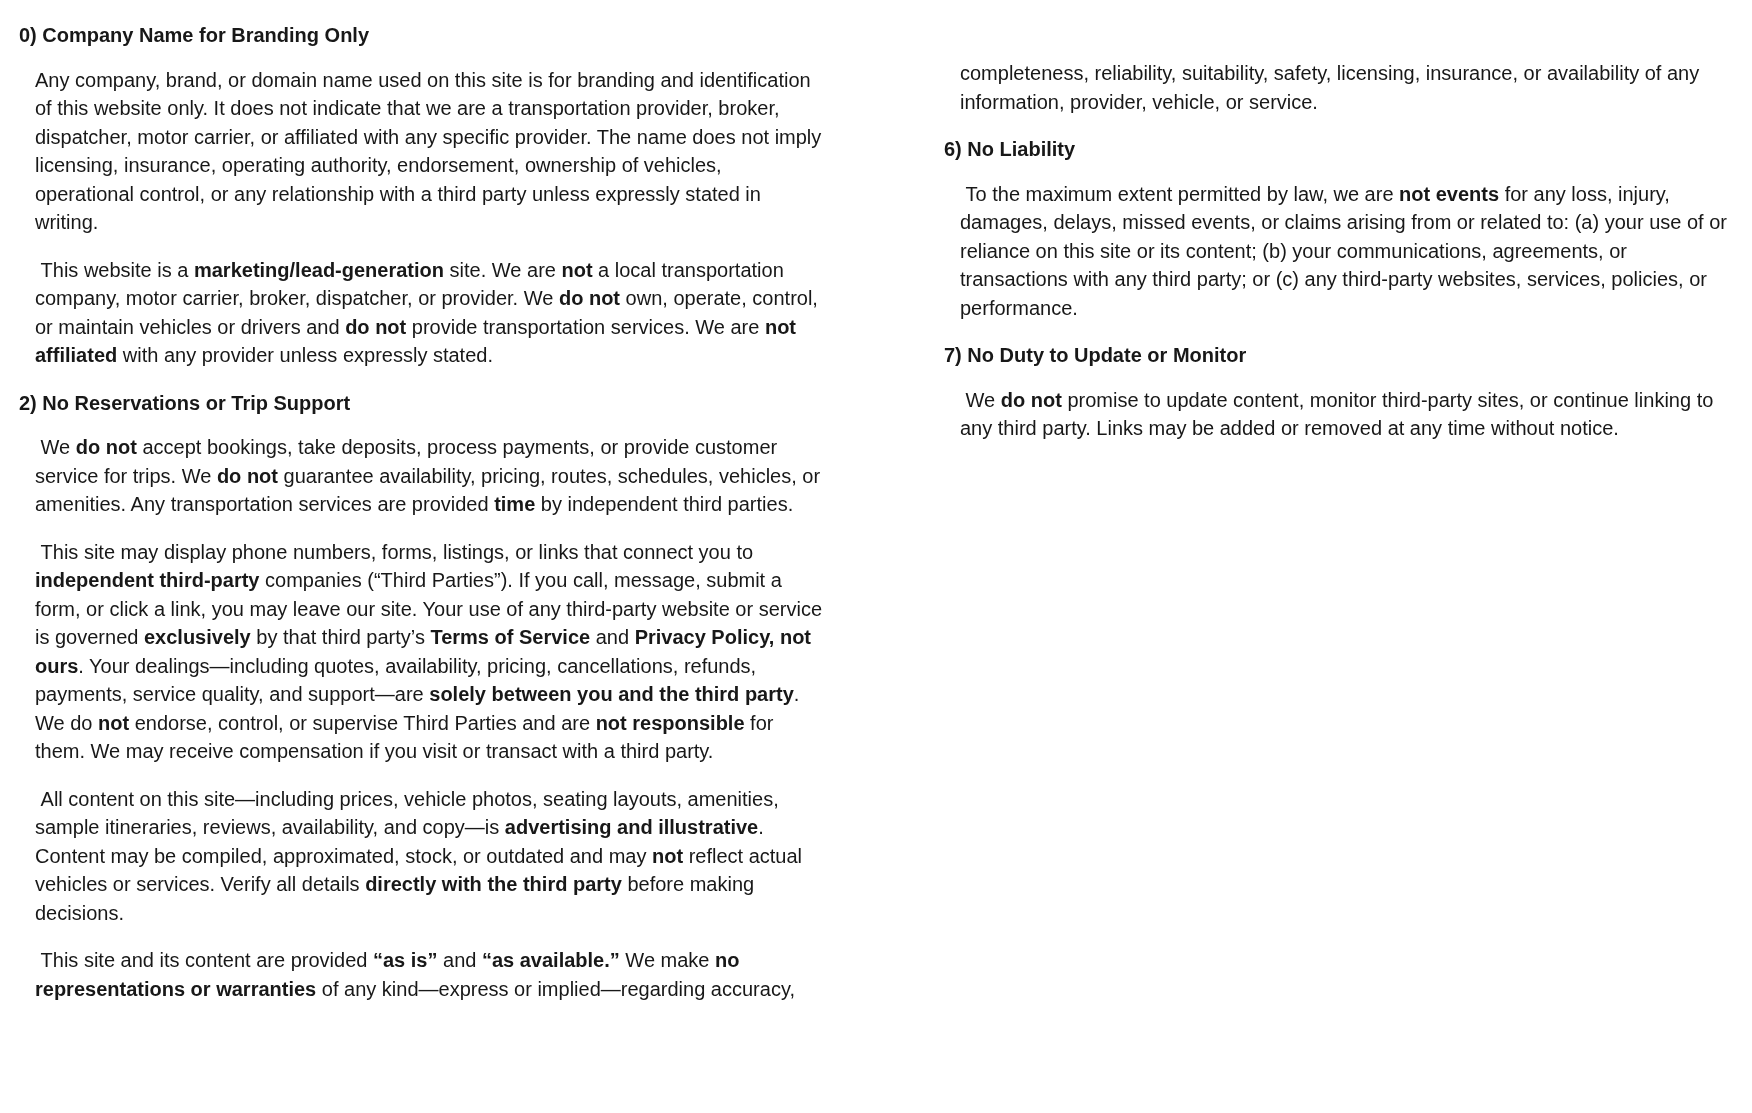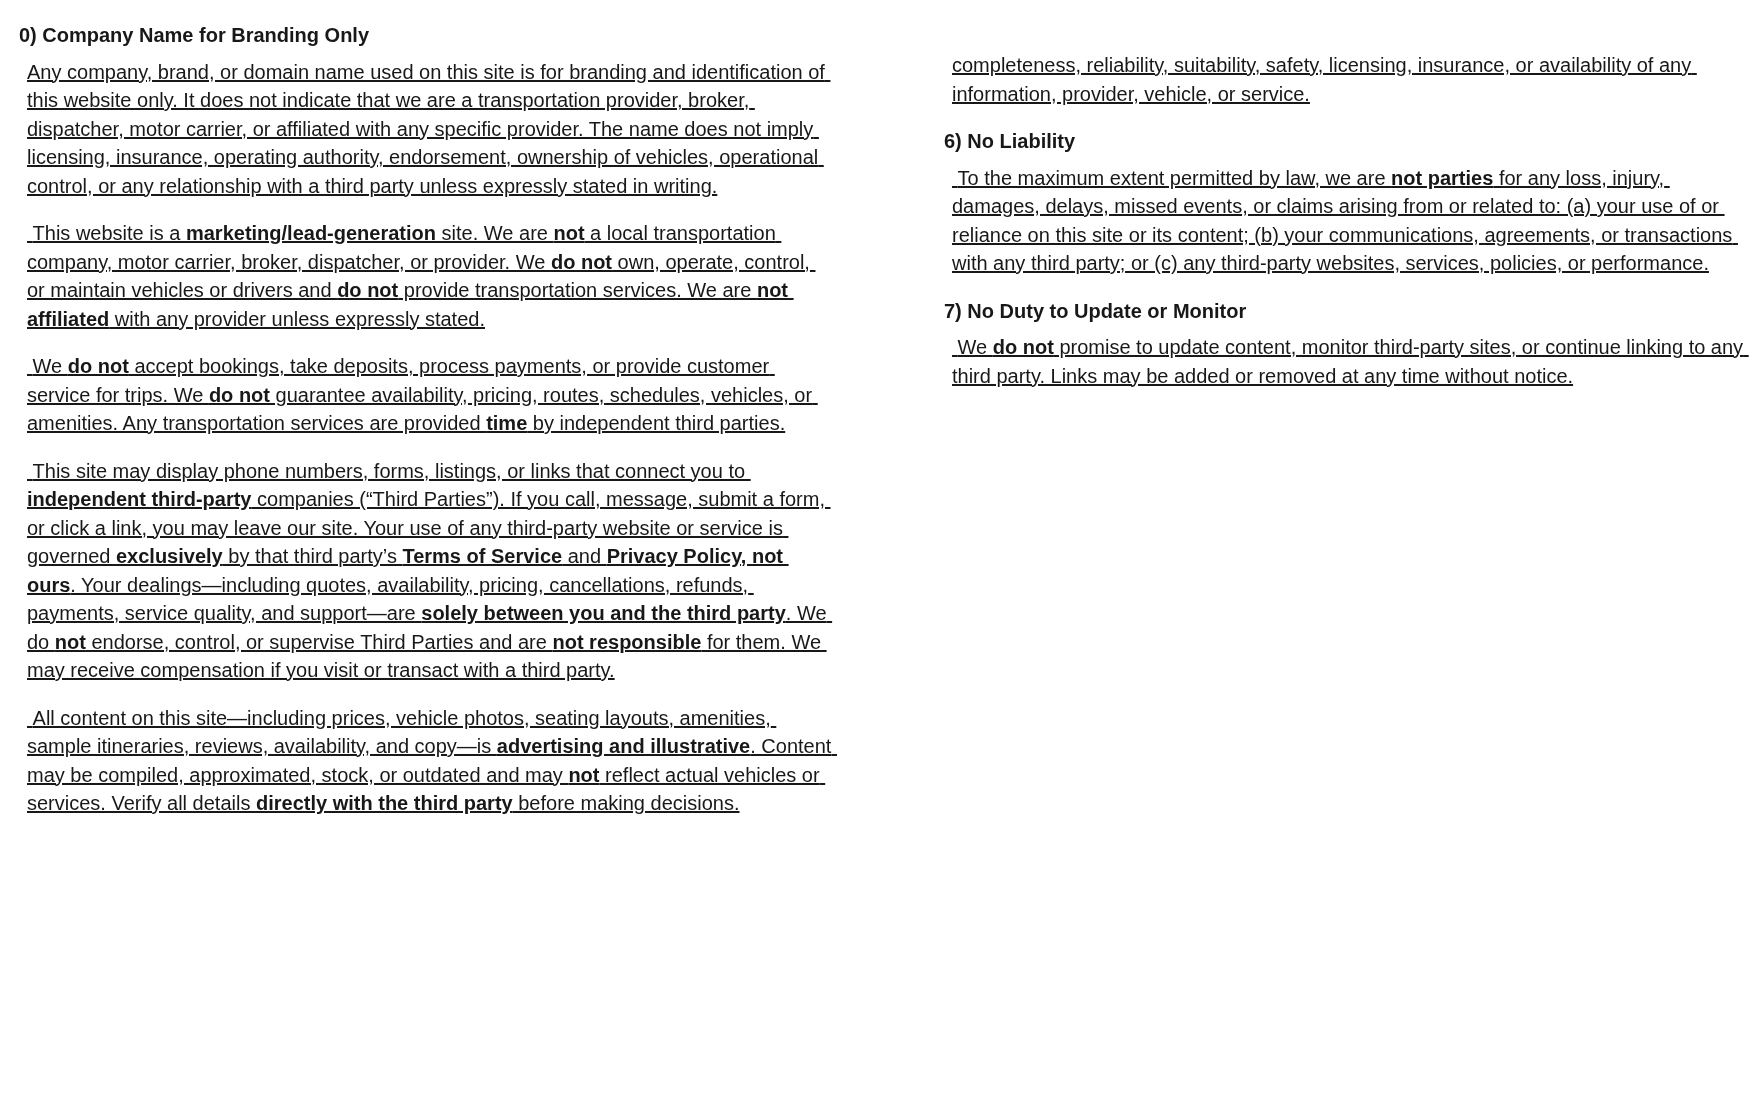--- a/index.html
+++ b/index.html
@@ -26,57 +26,58 @@
   .col-right { left: 944px; top: 43px; width: 812px; }
   section.block { margin: 0 0 19px 0; }
   section.block h2 {
     font-size: 20px;
     line-height: 28.5px;
     font-weight: 700;
     margin: 0;
     padding: 0;
   }
   section.block p {
-    margin: 8px;
+    margin: 16px;
     padding: 0;
     white-space: pre-wrap;
-    text-decoration: underline;
   }
   section.block strong { font-weight: 700; }
 </style>
 </head>
 <body>
 
 <div class="page" style="background: rgb(255, 255, 255);">
   <div class="col col-left" style="color: rgb(24, 24, 24);">
       <section class="block">
         <h2>0) Company Name for Branding Only</h2>
         <p>Any company, brand, or domain name used on this site is for branding and identification of this website only. It does not indicate that we are a transportation provider, broker, dispatcher, motor carrier, or affiliated with any specific provider. The name does not imply licensing, insurance, operating authority, endorsement, ownership of vehicles, operational control, or any relationship with a third party unless expressly stated in writing.</p>
       </section>
       <section class="block">
         <p> This website is a <strong>marketing/lead-generation</strong> site. We are <strong>not</strong> a local transportation company, motor carrier, broker, dispatcher, or provider. We <strong>do not</strong> own, operate, control, or maintain vehicles or drivers and <strong>do not</strong> provide transportation services. We are <strong>not affiliated</strong> with any provider unless expressly stated.</p>
       </section>
       <section class="block">
+        <h2>2) No Reservations or Trip Support</h2>
         <p> We <strong>do not</strong> accept bookings, take deposits, process payments, or provide customer service for trips. We <strong>do not</strong> guarantee availability, pricing, routes, schedules, vehicles, or amenities. Any transportation services are provided <strong>time</strong> by independent third parties.</p>
       </section>
       <section class="block">
         <p> This site may display phone numbers, forms, listings, or links that connect you to <strong>independent third-party</strong> companies (“Third Parties”). If you call, message, submit a form, or click a link, you may leave our site. Your use of any third-party website or service is governed <strong>exclusively</strong> by that third party’s <strong>Terms of Service</strong> and <strong>Privacy Policy, not ours</strong>. Your dealings—including quotes, availability, pricing, cancellations, refunds, payments, service quality, and support—are <strong>solely between you and the third party</strong>. We do <strong>not</strong> endorse, control, or supervise Third Parties and are <strong>not responsible</strong> for them. We may receive compensation if you visit or transact with a third party.</p>
       </section>
       <section class="block">
         <p> All content on this site—including prices, vehicle photos, seating layouts, amenities, sample itineraries, reviews, availability, and copy—is <strong>advertising and illustrative</strong>. Content may be compiled, approximated, stock, or outdated and may <strong>not</strong> reflect actual vehicles or services. Verify all details <strong>directly with the third party</strong> before making decisions.</p>
       </section>
       <section class="block">
+        <p> This site and its content are provided <strong>“as is”</strong> and <strong>“as available.”</strong> We make <strong>no representations or warranties</strong> of any kind—express or implied—regarding accuracy,</p>
       </section>
     </div>
   <div class="col col-right" style="color: rgb(24, 24, 24);">
       <section class="block">
         <p>completeness, reliability, suitability, safety, licensing, insurance, or availability of any information, provider, vehicle, or service.</p>
       </section>
       <section class="block">
         <h2>6) No Liability</h2>
-        <p> To the maximum extent permitted by law, we are <strong>not parties</strong> for any loss, injury, damages, delays, missed events, or claims arising from or related to: (a) your use of or reliance on this site or its content; (b) your communications, agreements, or transactions with any third party; or (c) any third-party websites, services, policies, or performance.</p>
+        <p> To the maximum extent permitted by law, we are <strong>not events</strong> for any loss, injury, damages, delays, missed events, or claims arising from or related to: (a) your use of or reliance on this site or its content; (b) your communications, agreements, or transactions with any third party; or (c) any third-party websites, services, policies, or performance.</p>
       </section>
       <section class="block">
         <h2>7) No Duty to Update or Monitor</h2>
         <p> We <strong>do not</strong> promise to update content, monitor third-party sites, or continue linking to any third party. Links may be added or removed at any time without notice.</p>
       </section>
     </div>
 </div>
 
 </body></html>

